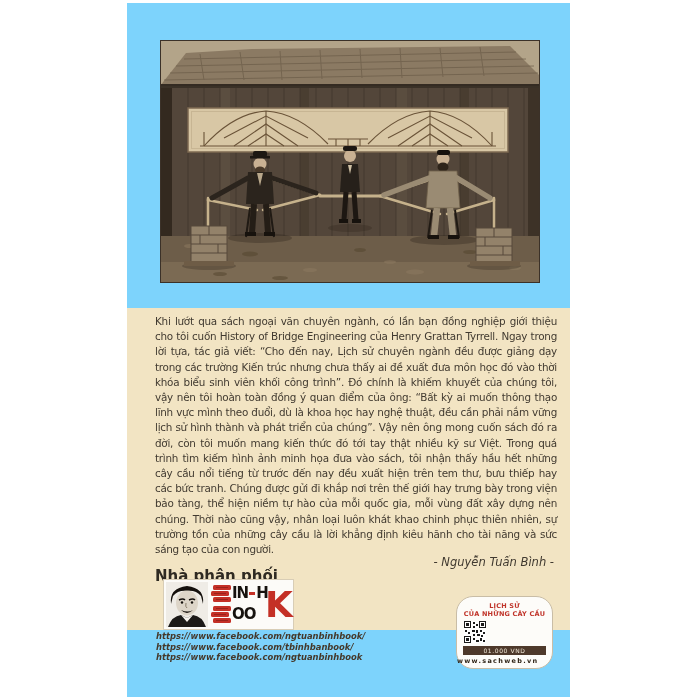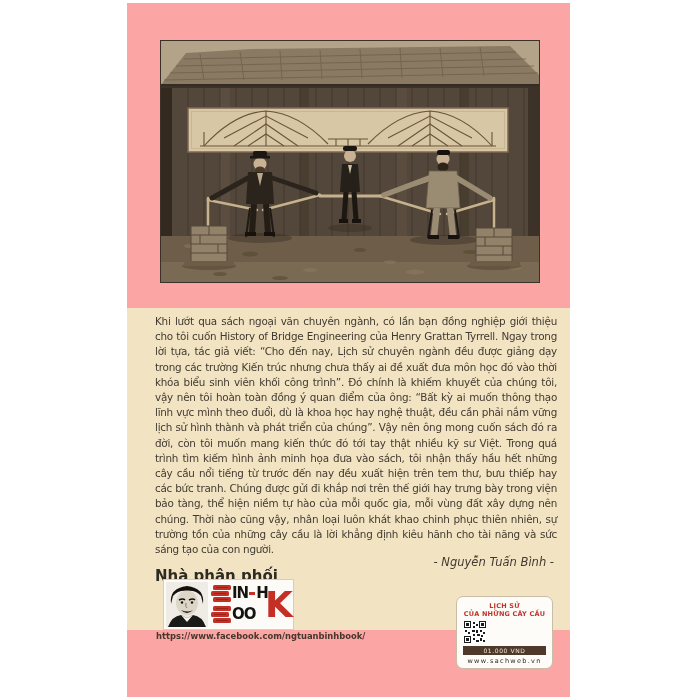--- a/index.html
+++ b/index.html
@@ -3,21 +3,21 @@
 <meta charset="utf-8">
 <style>
   html,body{margin:0;padding:0;}
   body{
     width:700px;height:700px;overflow:hidden;position:relative;
     background:#ffffff;
     font-family:"DejaVu Sans","Liberation Sans",sans-serif;
   }
   .book{
     position:absolute;left:127px;top:3px;width:443px;height:694px;
-    background:#fca5a5;
+    background:#7dd3fc;
   }
   .photo{
     position:absolute;left:33px;top:37px;width:380px;height:243px;display:block;
   }
   .panel{
     position:absolute;left:0;top:305px;width:443px;height:322px;
     background:#f2e4c3;overflow:hidden;
   }
   .review{
     margin:6px 14px 0 28px;width:402px;
@@ -42,40 +42,40 @@
   .lrow{display:flex;align-items:center;height:21px;}
   .lrow .stack{width:20px;height:17px;display:block;margin-right:1px;}
   .lchar{font-size:15px;font-weight:bold;color:#16120e;letter-spacing:-1px;line-height:1;text-align:center;}
   .dash{display:inline-block;width:6px;height:3px;background:#c43026;margin:0 1px;}
   .bigk{
     position:absolute;right:0px;top:2px;
     font-size:36px;font-weight:bold;color:#c43026;line-height:40px;letter-spacing:-2px;
   }
   .urls{
     position:absolute;left:29px;top:628px;
-    font-size:8.4px;font-weight:bold;color:#45382a;line-height:10.6px;
+    font-size:8.4px;font-weight:bold;color:#45382a;line-height:10.6px;font-style:italic;
   }
   .price-label{
     position:absolute;left:329px;top:593px;width:97px;height:73px;
-    background:#fdfcf9;border:1.5px solid #c9bda6;border-radius:7px;
+    background:#fdfcf9;border:1.5px solid #c9bda6;border-radius:17px;
     box-sizing:border-box;z-index:5;
   }
   .pl-title{
     margin-top:5px;text-align:center;color:#c0342a;font-weight:bold;
     font-size:6.5px;line-height:8px;letter-spacing:0.2px;
   }
   .qr{position:absolute;left:7px;top:24px;width:22px;height:22px;display:block;}
   .pl-price{
     position:absolute;left:6px;right:6px;bottom:13px;height:9px;
     background:#4e392b;color:#efe6d6;font-size:6px;line-height:9px;
     text-align:center;letter-spacing:0.6px;
   }
   .pl-site{
-    position:absolute;left:0;right:0;bottom:3px;text-align:center;
-    font-size:6.5px;font-weight:normal;color:#2f2417;letter-spacing:1.3px;
+    position:absolute;left:0;right:0;bottom:3px;
+    font-size:6.5px;font-weight:bold;color:#2f2417;letter-spacing:1.3px;
   }
 </style>
 </head>
 <body>
 
 <div class="book">
 
   <svg class="photo" viewBox="0 0 380 243" preserveAspectRatio="none">
 
     <rect x="0" y="0" width="380" height="48" fill="#b3a489"></rect>
@@ -294,20 +294,22 @@
           <line x1="5" y1="14.5" x2="17" y2="14.5" stroke="#8e1f18" stroke-width="0.8"></line>
         </svg>
         <span class="lchar">OO</span>
       </div>
       <span class="bigk">K</span>
     </div>
   </div>
 
   <div class="urls">
     <div>https://www.facebook.com/ngtuanbinhbook/</div>
+    <div>https://www.facebook.com/tbinhbanbook/</div>
+    <div>https://www.facebook.com/ngtuanbinhbook</div>
   </div>
 
   <div class="price-label">
     <div class="pl-title">
       <div>LỊCH SỬ</div>
       <div>CỦA NHỮNG CÂY CẦU</div>
     </div>
     <svg class="qr" viewBox="0 0 22 22">
       <rect x="0" y="0" width="22" height="22" fill="#ffffff"></rect>
       <g fill="#1a1a1a">

